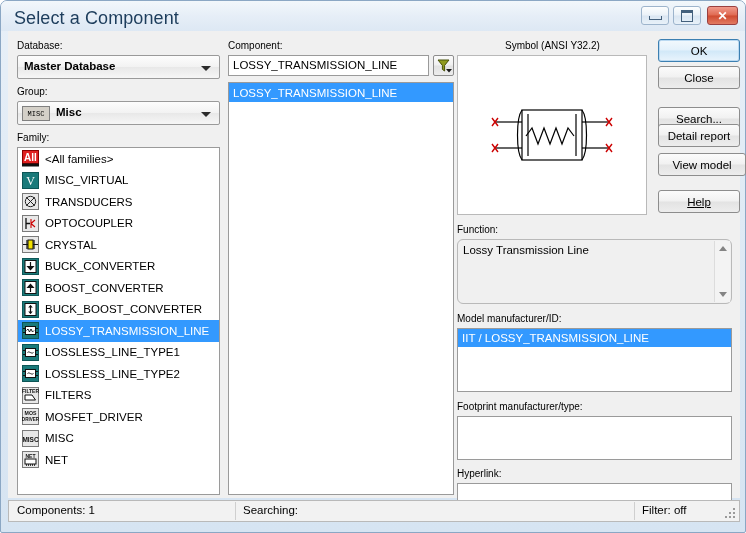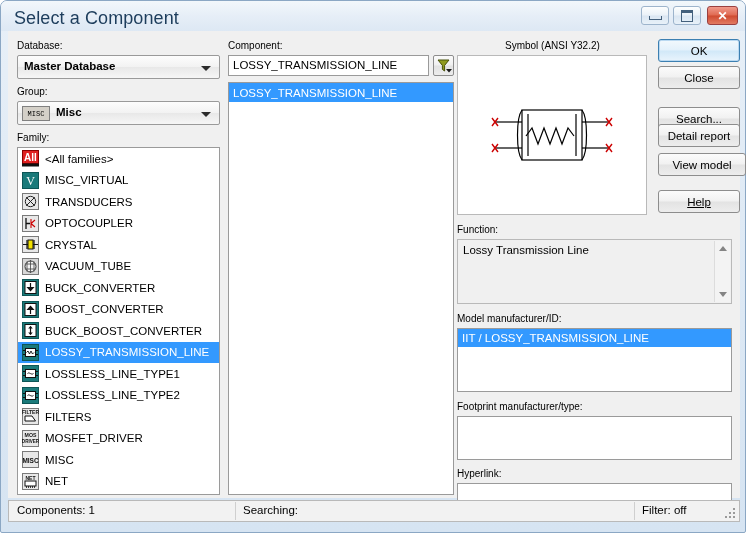--- a/index.html
+++ b/index.html
@@ -343,28 +343,20 @@
             </svg></span>
           <span class="fam-label">OPTOCOUPLER</span>
         </div>
         <div class="fam-row">
           <span class="fam-ico"><svg width="17" height="17" viewBox="0 0 17 17">
               <rect x="0.5" y="0.5" width="16" height="16" fill="#e8e8e8" stroke="#7a7a7a" stroke-width="1"></rect>
               <rect x="6" y="4" width="5" height="9" fill="#f2e000" stroke="#111"></rect>
               <path d="M1,8.5 L6,8.5 M11,8.5 L16,8.5 M5,4 L5,13 M12,4 L12,13" stroke="#111" stroke-width="1.2"></path>
             </svg></span>
           <span class="fam-label">CRYSTAL</span>
-        </div>
-        <div class="fam-row">
-          <span class="fam-ico"><svg width="17" height="17" viewBox="0 0 17 17">
-              <rect x="0.5" y="0.5" width="16" height="16" fill="#d8d8d8" stroke="#7a7a7a" stroke-width="1"></rect>
-              <circle cx="8.5" cy="8.5" r="5.5" fill="#f2f2f2" stroke="#333"></circle>
-              <path d="M8.5,2 L8.5,15 M3.4,6 L13.6,6 M3.4,11 L13.6,11 M5,3.4 L5,13.6 M12,3.4 L12,13.6" stroke="#444" stroke-width=".8"></path>
-            </svg></span>
-          <span class="fam-label">VACUUM_TUBE</span>
         </div>
         <div class="fam-row">
           <span class="fam-ico"><svg width="17" height="17" viewBox="0 0 17 17">
               <rect x="0.5" y="0.5" width="16" height="16" fill="#1a7a7a" stroke="#0d5656" stroke-width="1"></rect>
               <rect x="3" y="2.5" width="11" height="12" fill="#fff" stroke="#111"></rect>
               <path d="M8.5,4 L8.5,11 M5.8,8.6 L8.5,11.6 L11.2,8.6 Z" stroke="#111" stroke-width="1.2" fill="#111"></path>
             </svg></span>
           <span class="fam-label">BUCK_CONVERTER</span>
         </div>
         <div class="fam-row">
@@ -491,21 +483,21 @@
           <path d="M34,62 L40,70 M40,62 L34,70"></path>
           <path d="M148,62 L154,70 M154,62 L148,70"></path>
           <path d="M34,88 L40,96 M40,88 L34,96"></path>
           <path d="M148,88 L154,96 M154,88 L148,96"></path>
         </g>
       </svg>
     </div>
 
     <div class="lbl" style="left:449px; top:193px;">Function:</div>
 
-    <div class="ro-field" style="left:449px; top:208px; width:275px; height:65px;">
+    <div class="ro-field" style="left:449px; top:208px; width:275px; height:65px;border-radius:6px;">
       <div class="tv">Lossy Transmission Line</div>
       <div class="vscroll">
         <div class="sb-btn sb-up">
             <div class="tri-up"></div>
           </div>
         <div class="sb-btn sb-down">
             <div class="tri-dn"></div>
           </div>
       </div>
     </div>

